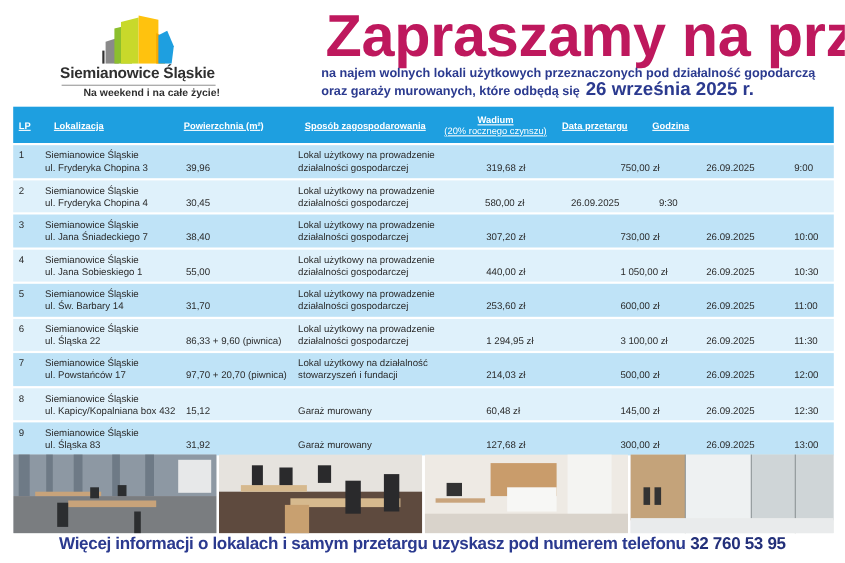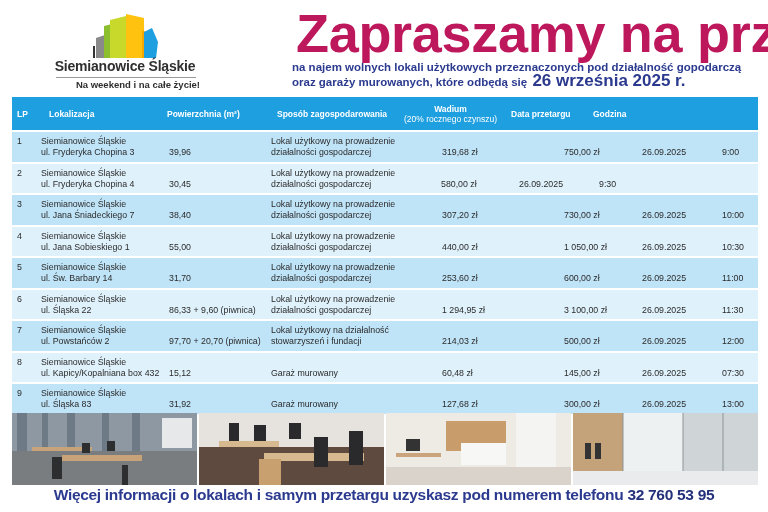--- a/index.html
+++ b/index.html
@@ -14,21 +14,21 @@
   .logo-tag { position: absolute; left: 0; top: 71px; width: 150px; text-align: right; font-weight: bold; font-size: 9.5px; color: #2f2f2f; }
 
   
   .title { position: absolute; left: 296px; top: 2px; font-weight: bold; font-size: 54px; color: #be185d; letter-spacing: -0.3px; white-space: nowrap; }
   .subtitle { position: absolute; left: 292px; top: 60px; font-weight: bold; font-size: 11.5px; color: #2b3a8f; line-height: 14px; white-space: nowrap; }
   .subtitle .date { font-size: 17px; font-weight: bold; margin-left: 2px; }
 
   
   .table { position: absolute; left: 12px; top: 97px; width: 746px; }
   .thead { display: flex; height: 33px; background: #1e9fe0; color: #ffffff; font-weight: bold; font-size: 8.5px; align-items: center; }
-  .th { padding-left: 6px; line-height: 10px; }
+  .th { padding-left: 6px; line-height: 10px; text-decoration: underline; }
   .th.center { text-align: center; padding-left: 0; }
   .row { display: flex; height: 29.5px; margin-top: 2px; font-size: 8.8px; color: #2b2b2b; }
   .row.odd { background: #bfe3f7; }
   .row.even { background: #dff1fb; }
   .cell { position: relative; line-height: 10.5px; }
   .cell .l1 { position: absolute; top: 4px; left: 0; white-space: nowrap; }
   .cell .l2 { position: absolute; top: 15px; left: 0; white-space: nowrap; }
   .cell .bottom { position: absolute; top: 15px; left: 0; white-space: nowrap; }
 
   .c-lp { width: 23px; padding-left: 5px; }
@@ -362,21 +362,21 @@
       </div>
       <div class="row odd">
         <div class="cell c-lp">
           <div class="cell-inner">
             <div class="l1">7</div>
           </div>
         </div>
         <div class="cell c-lok">
           <div class="cell-inner">
             <div class="l1">Siemianowice Śląskie</div>
-            <div class="l2">ul. Powstańców 2</div>
+            <div class="l2">ul. Powstańców 17</div>
           </div>
         </div>
         <div class="cell c-pow">
           <div class="cell-inner">
             <div class="bottom">97,70 + 20,70 (piwnica)</div>
           </div>
         </div>
         <div class="cell c-spo">
           <div class="cell-inner">
             <div class="l1">Lokal użytkowy na działalność</div>
@@ -436,21 +436,21 @@
             <div class="bottom">145,00 zł</div>
           </div>
         </div>
         <div class="cell c-dat">
           <div class="cell-inner">
             <div class="bottom">26.09.2025</div>
           </div>
         </div>
         <div class="cell c-god">
           <div class="cell-inner">
-            <div class="bottom">07:30</div>
+            <div class="bottom">12:30</div>
           </div>
         </div>
       </div>
       <div class="row odd">
         <div class="cell c-lp">
           <div class="cell-inner">
             <div class="l1">9</div>
           </div>
         </div>
         <div class="cell c-lok">

